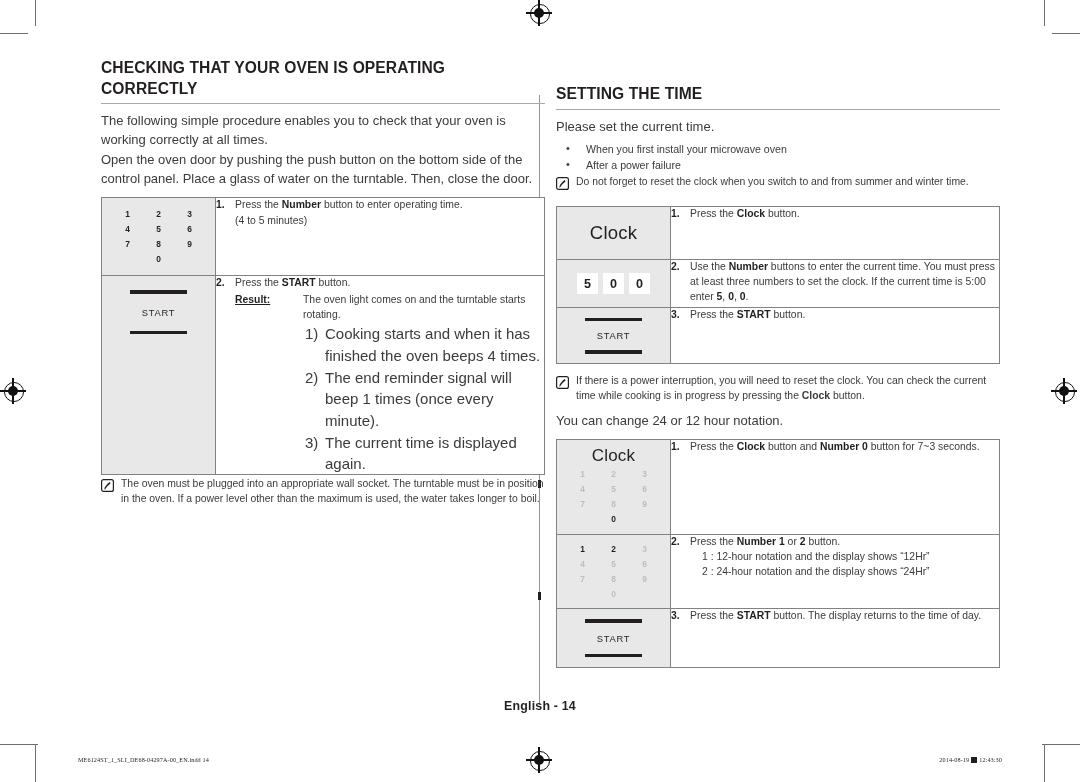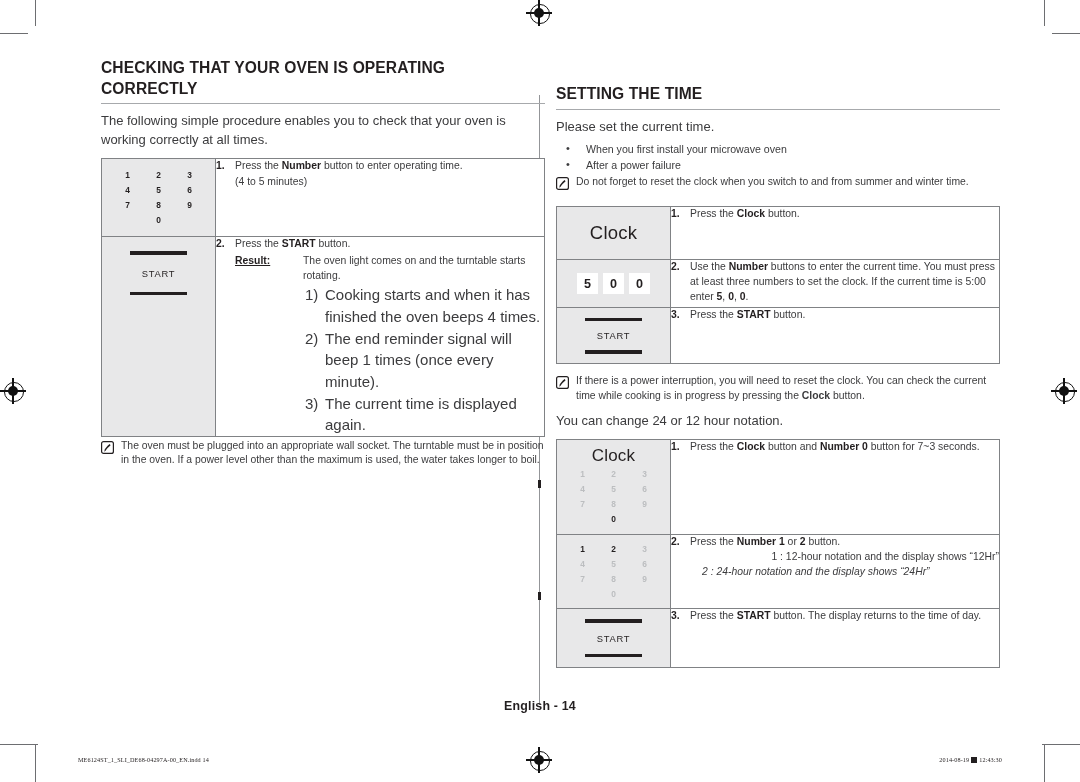--- a/index.html
+++ b/index.html
@@ -185,20 +185,21 @@
   <div class="divtick" style="top:393px;"></div>
   <div class="divtick" style="top:480px;"></div>
   <div class="divtick" style="top:592px;"></div>
 
   <div class="col col-left">
 
     <h1 class="sec">CHECKING THAT YOUR OVEN IS OPERATING CORRECTLY</h1>
     <div class="rule"></div>
 
     <p class="body">The following simple procedure enables you to check that your oven is working correctly at all times.</p>
+    <p class="body" style="margin-top:2px;">Open the oven door by pushing the push button on the bottom side of the control panel. Place a glass of water on the turntable. Then, close the door.</p>
 
     <table class="steps">
       <tbody>
           <tr>
         <td class="pic">
           <div class="keypad">
             <div class="kprow">
               <span class="kp">1</span>
               <span class="kp">2</span>
               <span class="kp">3</span>
@@ -414,22 +415,22 @@
               <span class="kp blank">.</span>
               <span class="kp faint">0</span>
               <span class="kp blank">.</span>
             </div>
           </div>
         </td>
         <td class="txt">
           <div class="stepline">
             <span class="stepnum">2.</span>
             <span class="stepbody"><span>Press the </span><b>Number 1</b><span> or </span><b>2</b><span> button.</span>
-              <div class="plainsub" style="padding-left:12px;text-align:right;">1 : 12-hour notation and the display shows “12Hr”</div>
-              <div class="plainsub" style="padding-left:12px;font-style:italic;">2 : 24-hour notation and the display shows “24Hr”</div>
+              <div class="plainsub" style="padding-left:12px;">1 : 12-hour notation and the display shows “12Hr”</div>
+              <div class="plainsub" style="padding-left:12px;">2 : 24-hour notation and the display shows “24Hr”</div>
             </span>
           </div>
         </td>
       </tr>
       <tr>
         <td class="pic" style="height:58px;">
           <div class="startbox" style="padding:10px 0;">
             <div class="sbar"></div>
             <div class="slabel" style="margin:10px 0;">START</div>
             <div class="sbar"></div>

